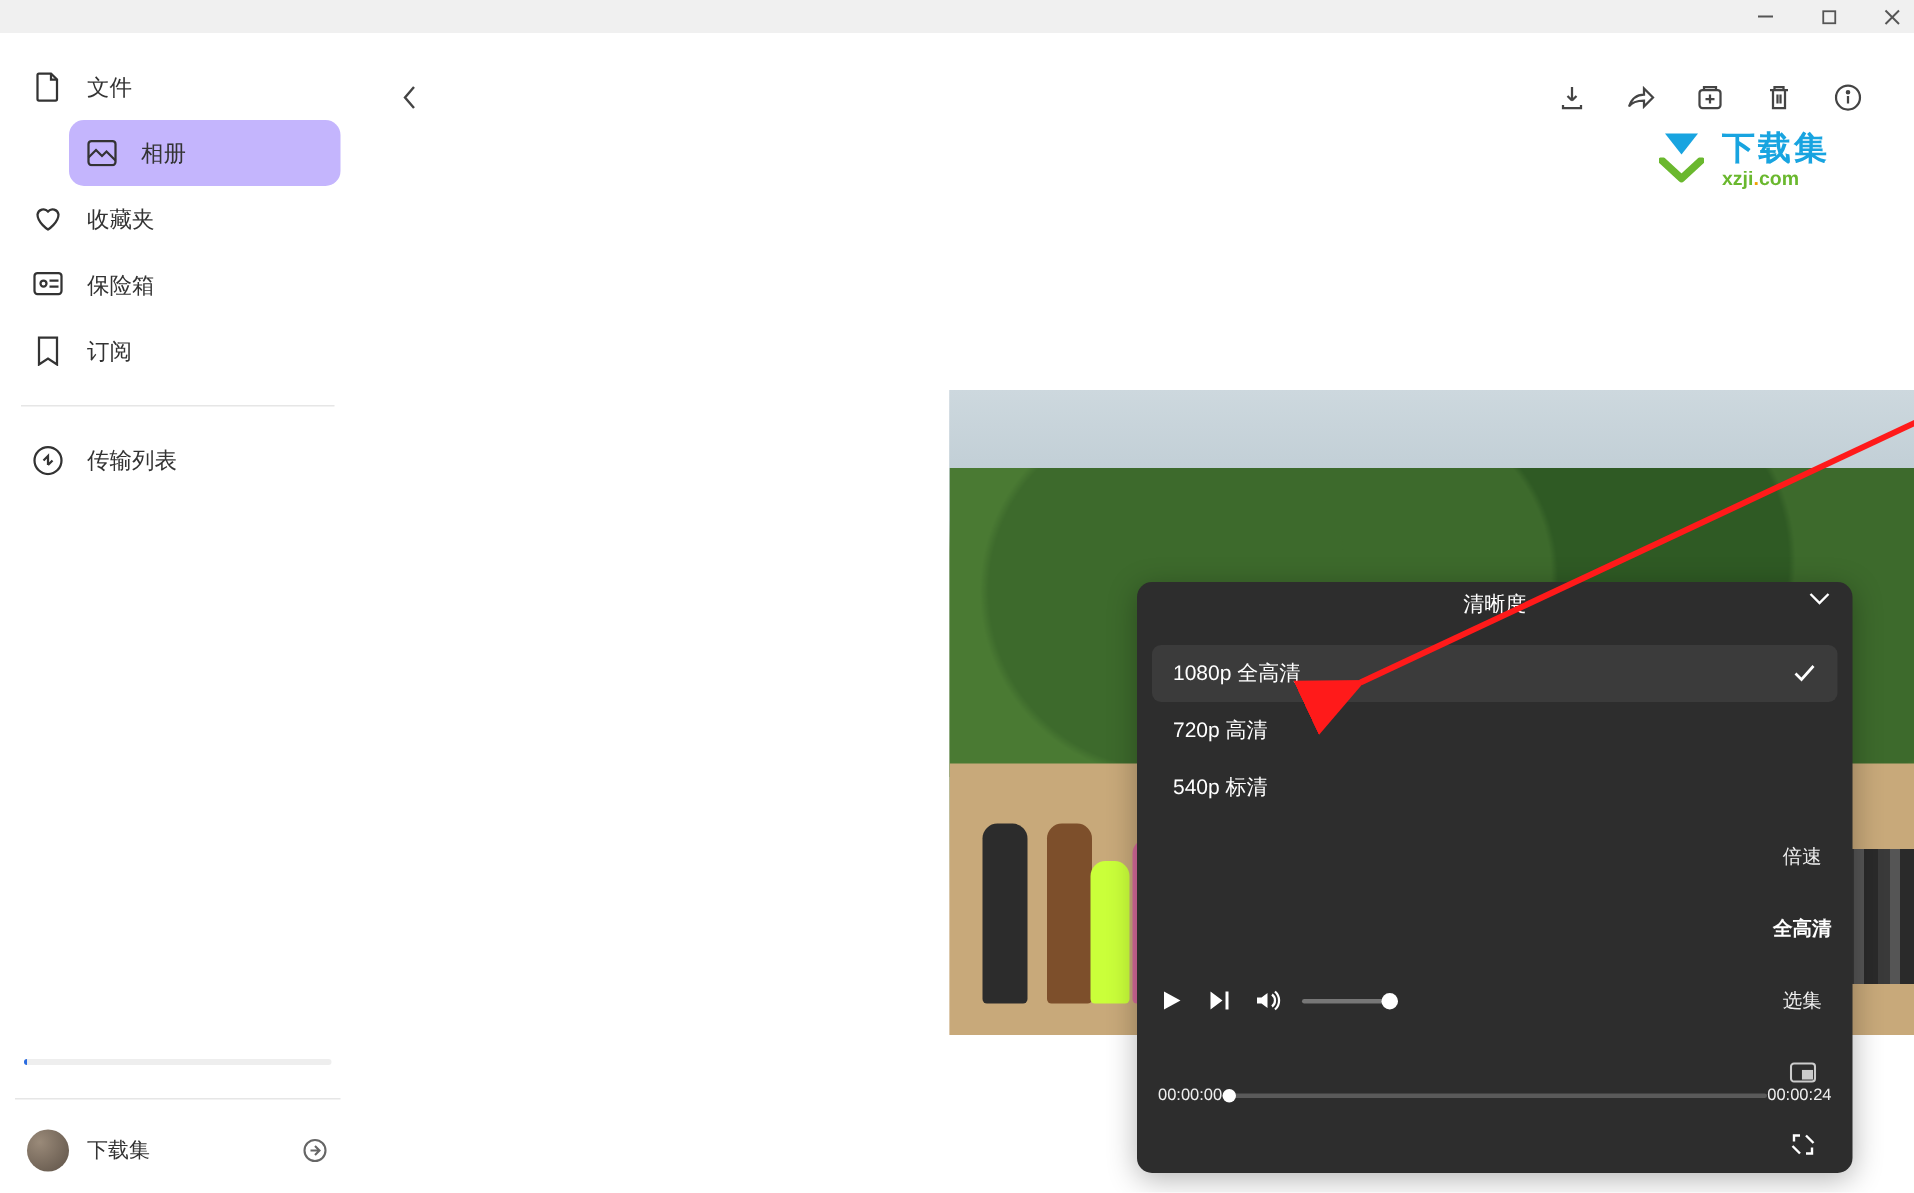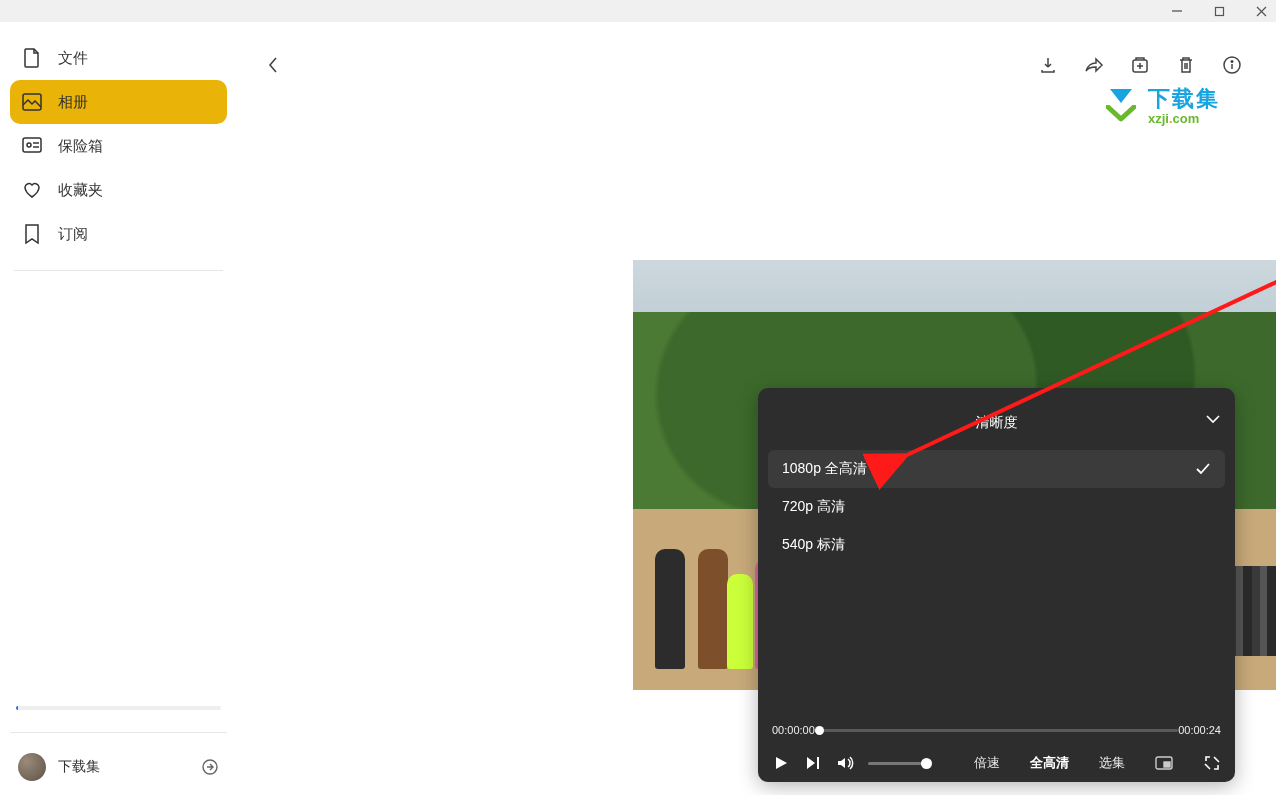--- a/index.html
+++ b/index.html
@@ -6,21 +6,21 @@
 html, body { width: 1276px; height: 795px; overflow: hidden; background: #fff; }
 
 
 .titlebar { height: 22px; background: #f0f0f0; display: flex; justify-content: flex-end; align-items: center; padding-right: 8px; gap: 28px; }
 .titlebar .win-btn { width: 14px; height: 14px; display: flex; align-items: center; justify-content: center; color: #555; cursor: pointer; font-size: 12px; }
 
 
 .app { display: flex; height: 773px; }
 .sidebar { width: 237px; background: #fff; display: flex; flex-direction: column; padding: 14px 10px 0 10px; position: relative; }
 .nav-item { display: flex; align-items: center; height: 44px; padding: 0 12px; border-radius: 10px; gap: 16px; color: #333; font-size: 15px; cursor: pointer; }
-.nav-item.active { background: #eab308; }
+.nav-item.active { background: #c4b5fd; margin-left: 36px; }
 .nav-item .icon { width: 20px; height: 20px; flex-shrink: 0; display: flex; align-items: center; justify-content: center; }
 .nav-sep { height: 1px; background: #e6e6e6; margin: 14px 4px; }
 .spacer { flex: 1; }
 
 .storage { padding: 0 6px 8px 6px; font-size: 12px; color: #555; display:flex; justify-content:space-between;}
 .storage a { color: #2a6be0; text-decoration: none; }
 .storage-bar { height: 4px; background: #eee; border-radius: 2px; margin: 4px 6px 0 6px; overflow: hidden; }
 .storage-bar > div { height: 100%; width: 1.2%; background: #2a6be0; }
 .sidebar-divider { height:1px; background:#e6e6e6; margin:22px 0 14px 0; }
 
@@ -49,32 +49,32 @@
 .video-wrap { position: absolute; left: 396px; top: 238px; width: 720px; height: 430px; background: linear-gradient(to bottom, #b6c5cf 0%, #9bb0bb 20%, #3f6b2f 25%, #4e7a36 55%, #c4a578 80%, #c9ab7e 100%); overflow: visible; }
 .video-scene { position:absolute; inset:0; overflow:hidden; }
 .sky { position:absolute; top:0; left:0; right:0; height:22%; background:linear-gradient(#cdd8de,#b9c8d0); }
 .trees { position:absolute; top:12%; left:0; right:0; height:48%; background: radial-gradient(circle at 20% 40%, #3d6a2c 20%, transparent 21%), radial-gradient(circle at 40% 35%, #3d6a2c 25%, transparent 26%), radial-gradient(circle at 60% 30%, #2f5a24 28%, transparent 29%), radial-gradient(circle at 80% 40%, #3d6a2c 22%, transparent 23%), #4a7a33; }
 .ground { position:absolute; bottom:0; left:0; right:0; height:42%; background:#c8a97a; }
 .person { position:absolute; bottom:5%; width:30px; height:120px; border-radius:10px 10px 3px 3px; }
 .p1{left:3%;background:#2c2c2c;} .p2{left:9%;background:#7d4f2b;} .p3{left:13%;background:#caff3a;height:95px;width:26px;} .p4{left:17%;background:#d66a9b;height:110px;}
 .crowd { position:absolute; right:0; bottom:8%; width:24%; height:90px; background:repeating-linear-gradient(90deg,#3a3a3a 0 8px,#555 8px 15px,#2a2a2a 15px 24px); border-radius:6px 6px 2px 2px; }
 
 .player-panel { position: absolute; left: 125px; top: 128px; width: 477px; height: 394px; background: #2d2d2d; border-radius: 10px; color: #fff; box-shadow: 0 4px 20px rgba(0,0,0,0.3); font-size:13px;}
-.panel-header { display:flex; justify-content:center; align-items:center; font-size:14px; font-weight:500; position:relative; height:30px;margin-top:20px;}
+.panel-header { display:flex; justify-content:center; align-items:center; font-size:14px; font-weight:500; position:relative; height:30px;}
 .panel-header .close-chev { position:absolute; right:14px; top:6px; cursor:pointer;}
 .opt-list { padding: 12px 10px; }
 .opt { height: 38px; display:flex; align-items:center; justify-content:space-between; padding:12px 14px; border-radius:6px; cursor:pointer; font-size:14px; font-weight:500;}
 .opt.selected { background:#3b3b3b; }
 .opt .check { color:#fff; }
 
 .progress-row { position:absolute; bottom:46px; left:14px; right:14px; display:flex; align-items:center; font-size:11px; color:#eee;}
 .progress-track { flex:1; height:3px; background:#5a5a5a; border-radius:2px; position:relative;}
 .progress-track .dot { position:absolute; left:0; top:-3px; width:9px; height:9px; border-radius:50%; background:#fff;}
 .controls-row { position:absolute; bottom:10px; left:14px; right:14px; display:flex; align-items:center; gap:14px; font-size:13px; color:#eee;}
-.controls-row .right { margin-left:auto; display:flex; align-items:center; gap:30px;}
+.controls-row .right { margin-left:auto; display:flex; align-items:center; gap:30px;flex-direction:column;}
 .vol-track { width:60px; height:3px; background:#777; border-radius:2px; position:relative;}
 .vol-track .knob { position:absolute; right:-4px; top:-4px; width:11px; height:11px; border-radius:50%; background:#fff;}
 .ctrl-txt { cursor:pointer; }
 .ctrl-txt.active { font-weight:600; color:#fff; }
 .ctrl-icon { width:18px; height:18px; display:flex; align-items:center; justify-content:center; cursor:pointer;}
 
 
 .red-arrow { position:absolute; pointer-events:none; }
 
 svg { display:block; }
@@ -117,45 +117,54 @@
           <svg width="20" height="18" viewBox="0 0 20 18" fill="none" stroke="#333" stroke-width="1.5">
             <rect x="1" y="1" width="18" height="16" rx="2"></rect>
             <path d="M1 12l5-5 4 4 3-3 6 6"></path>
           </svg>
         </span>
       <span>相册</span>
     </div>
     <div class="nav-item">
       <span class="icon">
           <svg width="20" height="18" viewBox="0 0 20 18" fill="none" stroke="#333" stroke-width="1.5">
+            <path d="M10 16s-7-4.5-7-10a4 4 0 0 1 7-2 4 4 0 0 1 7 2c0 5.5-7 10-7 10z"></path>
+          </svg>
+        </span>
+      <span>收藏夹</span>
+    </div>
+    <div class="nav-item">
+      <span class="icon">
+          <svg width="20" height="18" viewBox="0 0 20 18" fill="none" stroke="#333" stroke-width="1.5">
             <rect x="1" y="1" width="18" height="14" rx="2"></rect>
             <circle cx="7" cy="8" r="2"></circle>
             <line x1="11" y1="6" x2="17" y2="6"></line>
             <line x1="11" y1="10" x2="17" y2="10"></line>
           </svg>
         </span>
       <span>保险箱</span>
     </div>
     <div class="nav-item">
       <span class="icon">
-          <svg width="20" height="18" viewBox="0 0 20 18" fill="none" stroke="#333" stroke-width="1.5">
-            <path d="M10 16s-7-4.5-7-10a4 4 0 0 1 7-2 4 4 0 0 1 7 2c0 5.5-7 10-7 10z"></path>
-          </svg>
-        </span>
-      <span>收藏夹</span>
-    </div>
-    <div class="nav-item">
-      <span class="icon">
           <svg width="16" height="20" viewBox="0 0 16 20" fill="none" stroke="#333" stroke-width="1.5">
             <path d="M2 1h12v18l-6-4-6 4V1z"></path>
           </svg>
         </span>
       <span>订阅</span>
     </div>
     <div class="nav-sep"></div>
+    <div class="nav-item">
+      <span class="icon">
+          <svg width="20" height="20" viewBox="0 0 20 20" fill="none" stroke="#333" stroke-width="1.5">
+            <circle cx="10" cy="10" r="9"></circle>
+            <path d="M7 10l3-3v6M13 10l-3 3"></path>
+          </svg>
+        </span>
+      <span>传输列表</span>
+    </div>
 
     <div class="spacer"></div>
 
     <div class="storage-bar">
         <div></div>
       </div>
 
     <div class="sidebar-divider"></div>
 
     <div class="user-row">

